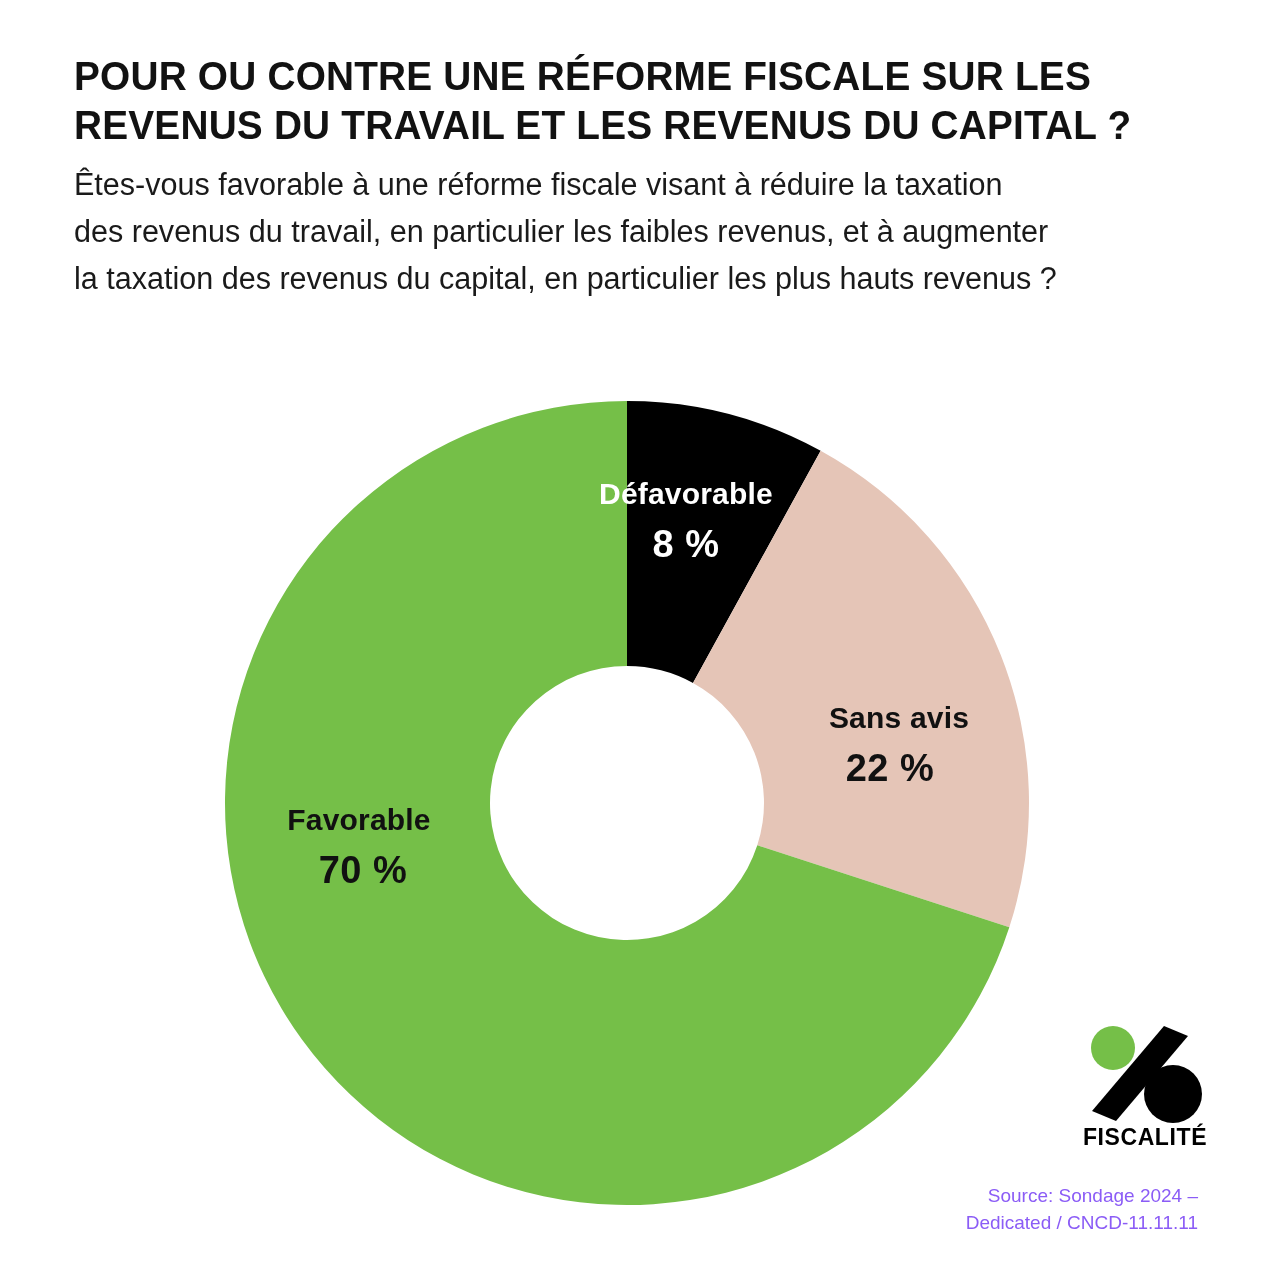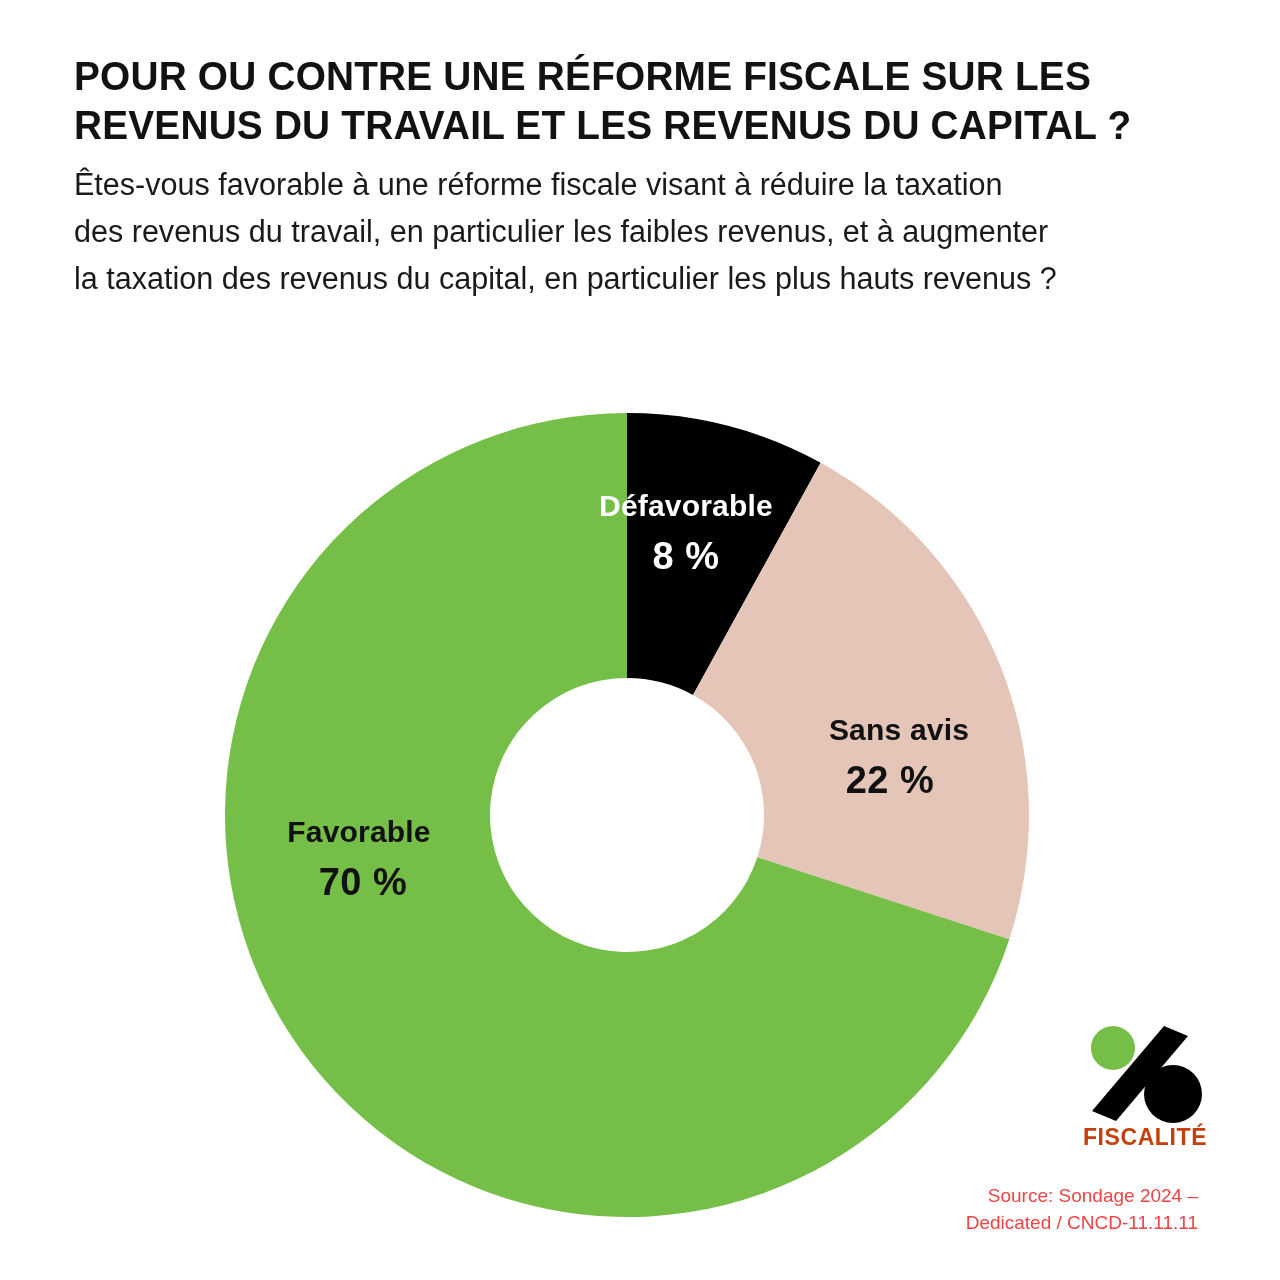--- a/index.html
+++ b/index.html
@@ -45,21 +45,21 @@
     margin: 11px 0 0 0;
     transform: scaleX(0.985);
     transform-origin: left top;
     white-space: pre-line;
   }
 
   
   #donut-wrap {
     position: absolute;
     left: 0;
-    top: 16px;
+    top: 4px;
     width: 1280px;
     height: 920px;
     pointer-events: none;
   }
   #donut-svg {
     position: absolute;
     left: 0;
     top: 0;
     pointer-events: auto;
   }
@@ -92,34 +92,34 @@
   #logo-text {
     position: absolute;
     left: 0px;
     top: 100px;
     width: 130px;
     text-align: center;
     font-family: "Liberation Sans", sans-serif;
     font-weight: bold;
     font-size: 23px;
     letter-spacing: 0.6px;
-    color: #c2410c;
+    color: #000000;
   }
 
   
   #source-note {
     position: absolute;
     right: 82px;
     top: 1182px;
     width: 420px;
     text-align: right;
     font-family: "Liberation Sans", sans-serif;
     font-size: 19px;
     line-height: 27px;
-    color: #ef4444;
+    color: #8b5cf6;
     white-space: pre-line;
   }
 </style>
 </head>
 <body>
 
 <div id="header">
   <h1 id="chart-title">POUR OU CONTRE UNE RÉFORME FISCALE SUR LES
 REVENUS DU TRAVAIL ET LES REVENUS DU CAPITAL ?</h1>
   <p id="chart-subtitle">Êtes-vous favorable à une réforme fiscale visant à réduire la taxation

